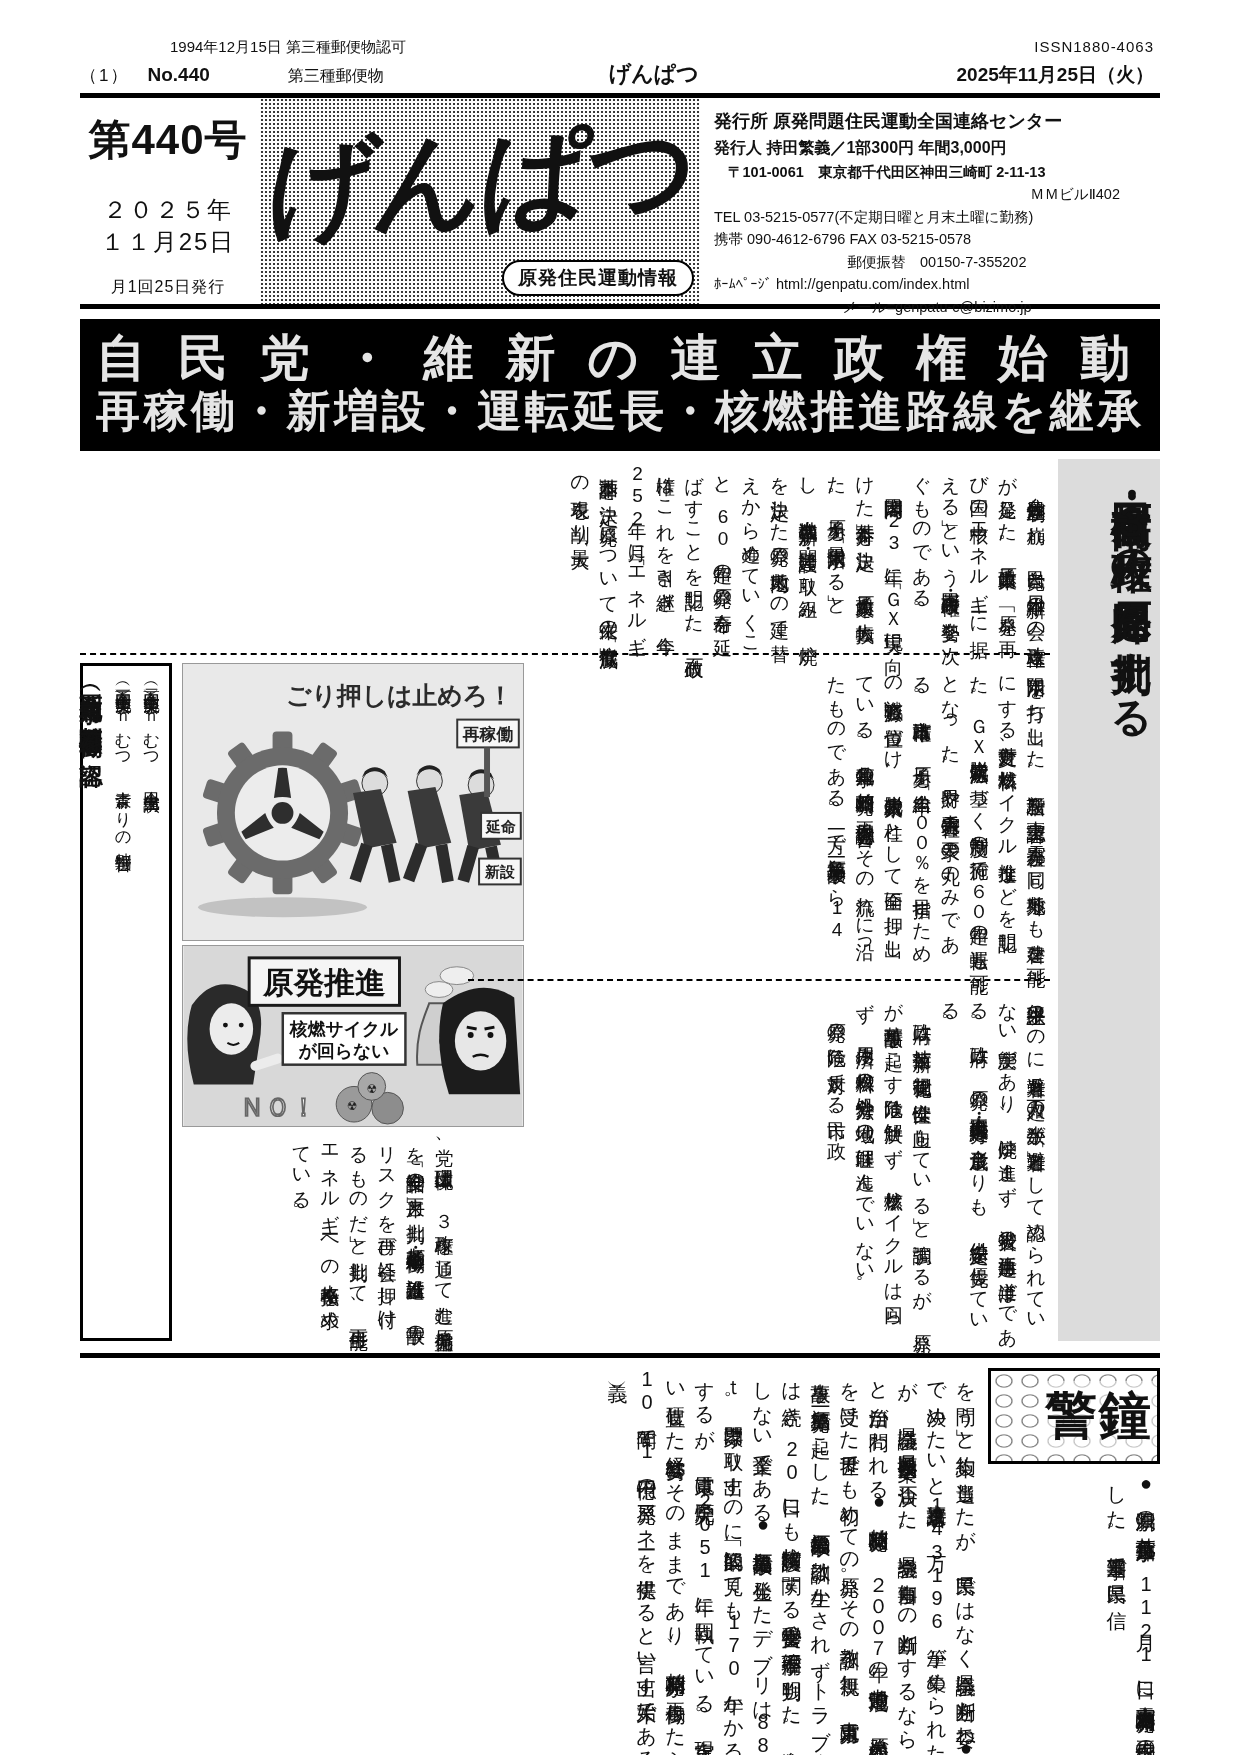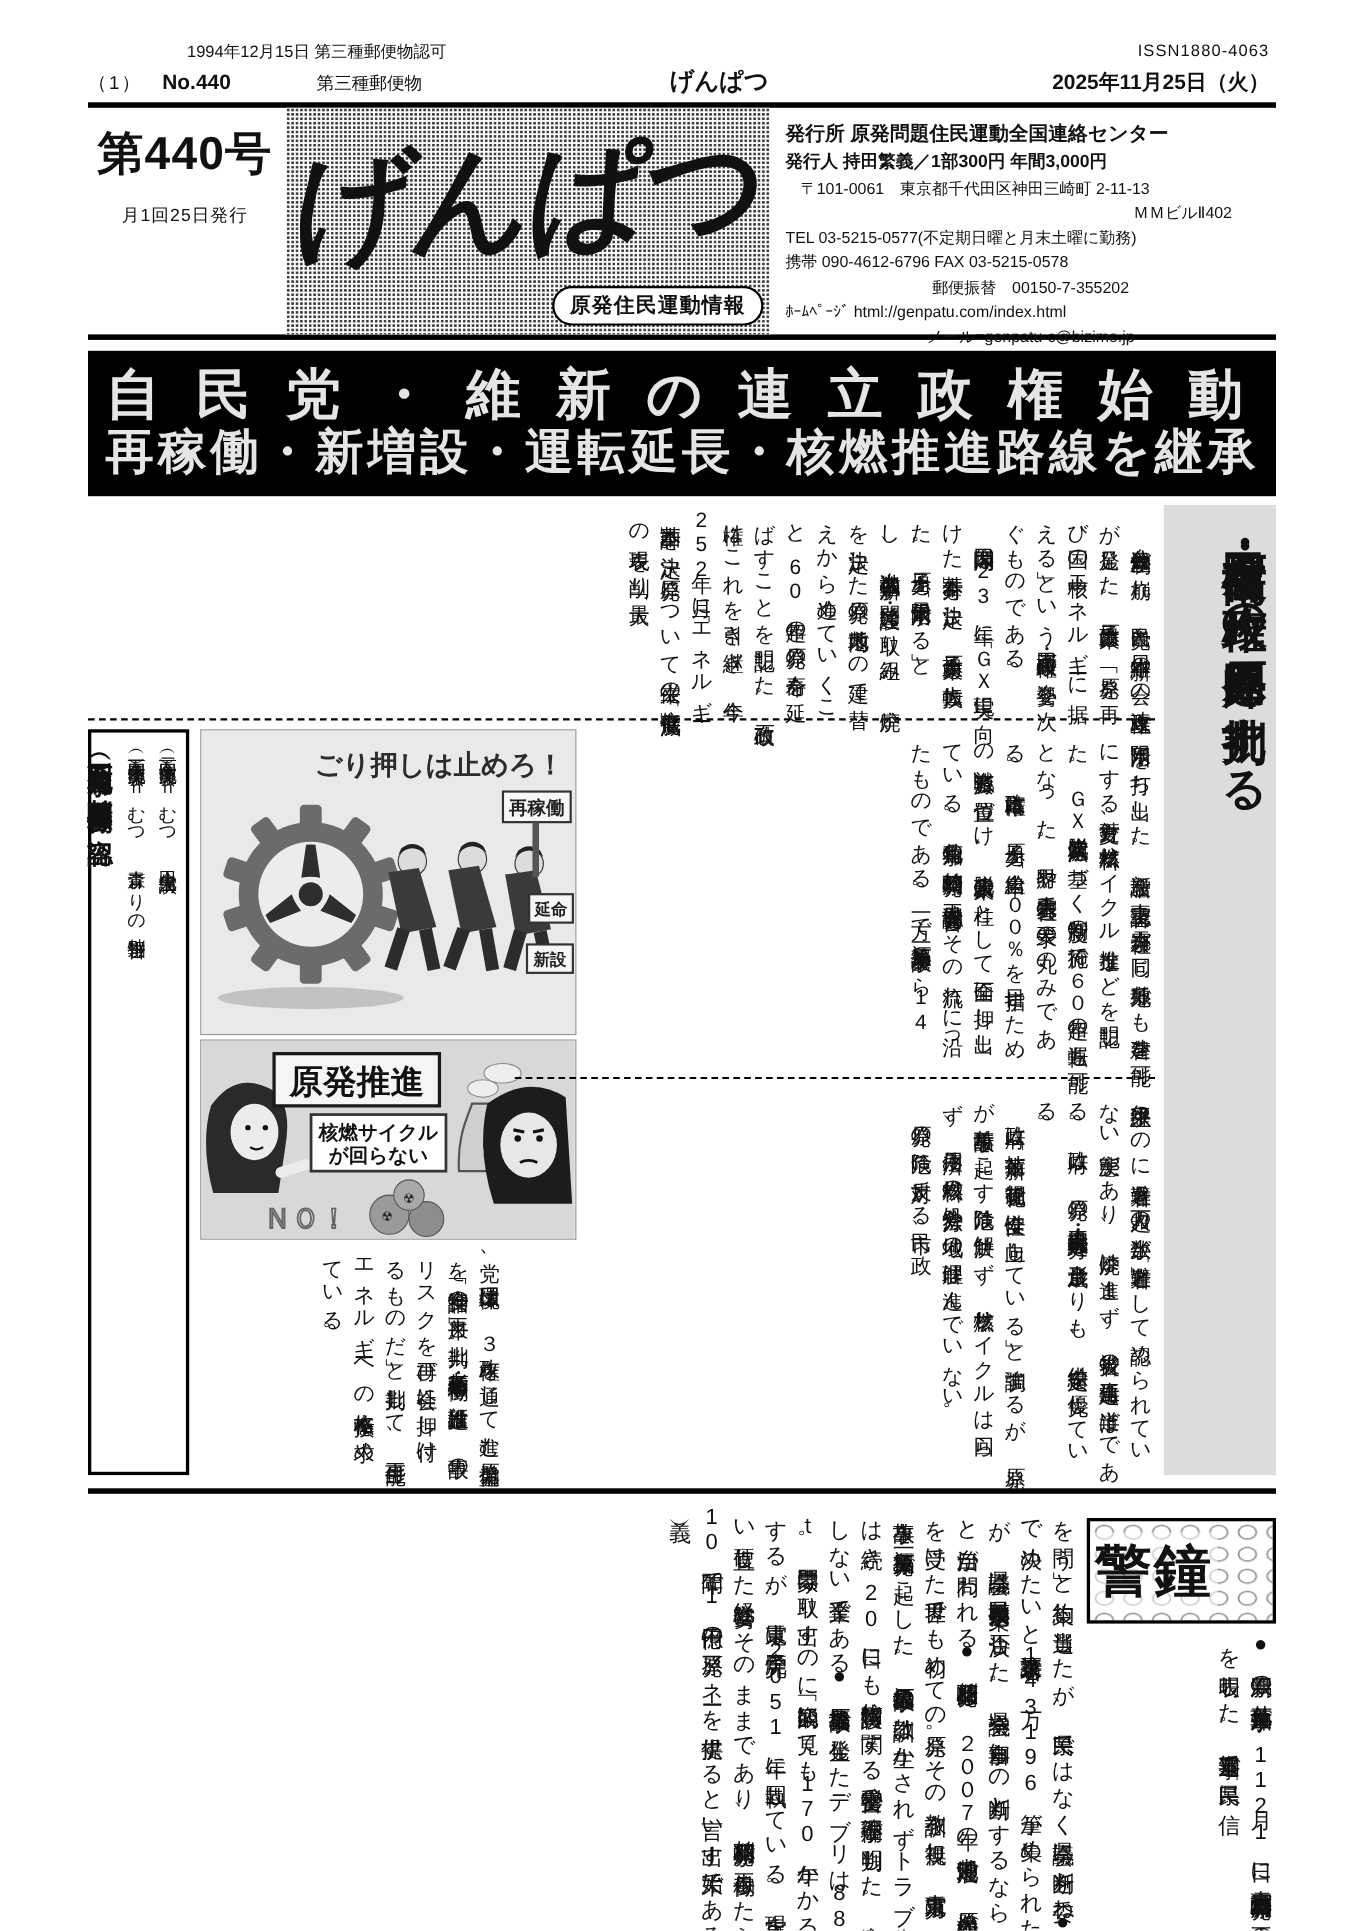--- a/index.html
+++ b/index.html
@@ -41,21 +41,21 @@
     transform:rotate(-3deg) skewX(-8deg); white-space:nowrap;
   }
   .mh-logo .tagline {
     position:absolute; right:6px; bottom:8px;
     background:#fff; border:2px solid #000; border-radius:22px;
     font-size:19px; font-weight:bold; padding:3px 14px; letter-spacing:1px;
   }
   .mh-pub { flex:1; padding:10px 0 0 14px; font-size:14.5px; line-height:1.55; white-space:nowrap; }
   .mh-pub .l1 { font-size:15px; } .mh-pub .l1 b { font-size:18px; }
   .mh-pub .l2 b { font-size:16px; }
-  .mh-pub .ind1 { padding-left:14px; }
+  .mh-pub .ind1 { padding-left:14px;font-weight:bold; }
   .mh-pub .right { text-align:right; padding-right:40px; }
   .mh-pub .center { text-align:center; }
 
   
   .banner { background:#000; color:#e5e5e5; margin-top:10px; padding:10px 14px 12px; border:2px solid #000; }
   .banner .b1 { font-size:50px; font-weight:bold; text-align:justify; text-align-last:justify; letter-spacing:14px; line-height:1.1; }
   .banner .b2 { font-size:44px; font-weight:bold; letter-spacing:2.5px; line-height:1.15; text-align:justify; text-align-last:justify; }
 
   
   .vtext { writing-mode:vertical-rl; text-orientation:upright; white-space:pre-wrap; }
@@ -84,21 +84,21 @@
 
   
   .bottom-rule { border-top:5px solid #000; margin-top:12px; }
   .keisho { display:flex; height:428px; padding-top:10px; }
   .keisho-main { flex:1; font-size:20px; line-height:1.45; letter-spacing:1px; min-width:0; }
   .keisho-right { width:172px; flex:none; display:flex; flex-direction:column; margin-left:8px; }
   .keisho-title-box {
     height:96px; border:3px solid #000; position:relative;
     background-image:radial-gradient(closest-side, transparent 52%, #777 60%, transparent 72%);
     background-size:26px 20px; background-color:#fff;
-    display:flex; align-items:center; justify-content:flex-start;margin-top:12px;
+    display:flex; align-items:center; justify-content:flex-end;
   }
   .keisho-title { font-size:52px; font-weight:900; letter-spacing:2px;
     background:rgba(255,255,255,.55); padding:0 4px; }
   .keisho-part1 { flex:1; margin-top:8px; font-size:20px; line-height:1.45; letter-spacing:1px; }
 
   svg text { font-family:"Liberation Sans","DejaVu Sans",sans-serif; }
 </style>
 </head>
 <body>
 
@@ -112,20 +112,24 @@
     <span class="no">No.440</span>
     <span class="mailclass">第三種郵便物</span>
     <span class="smalltitle">げんぱつ</span>
     <span class="dateline">2025年11月25日（火）</span>
   </div>
 </div>
 
 <div class="masthead">
   <div class="mh-left">
     <div class="mh-issue">第440号</div>
+    <div class="mh-date">
+      <div>２０２５年</div>
+      <div>１１月25日</div>
+    </div>
     <div class="mh-freq">月1回25日発行</div>
   </div>
   <div class="mh-logo">
     <div class="logotype">げんぱつ</div>
     <div class="tagline">原発住民運動情報</div>
   </div>
   <div class="mh-pub">
     <div class="l1"><b>発行所 原発問題住民運動全国連絡センター</b></div>
     <div class="l2"><b>発行人 持田繁義／1部300円 年間3,000円</b></div>
     <div class="ind1">〒101-0061　東京都千代田区神田三崎町 2-11-13</div>

